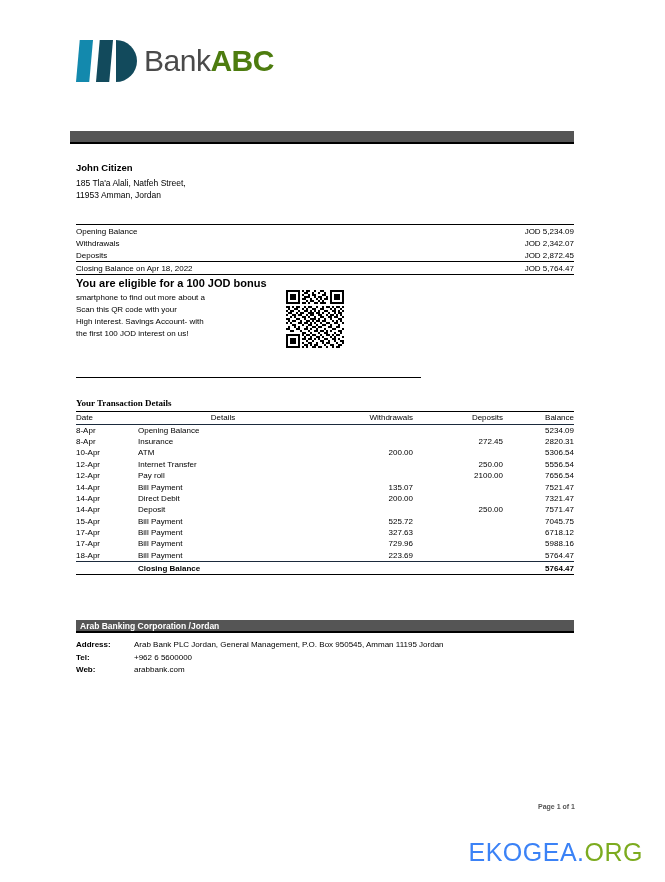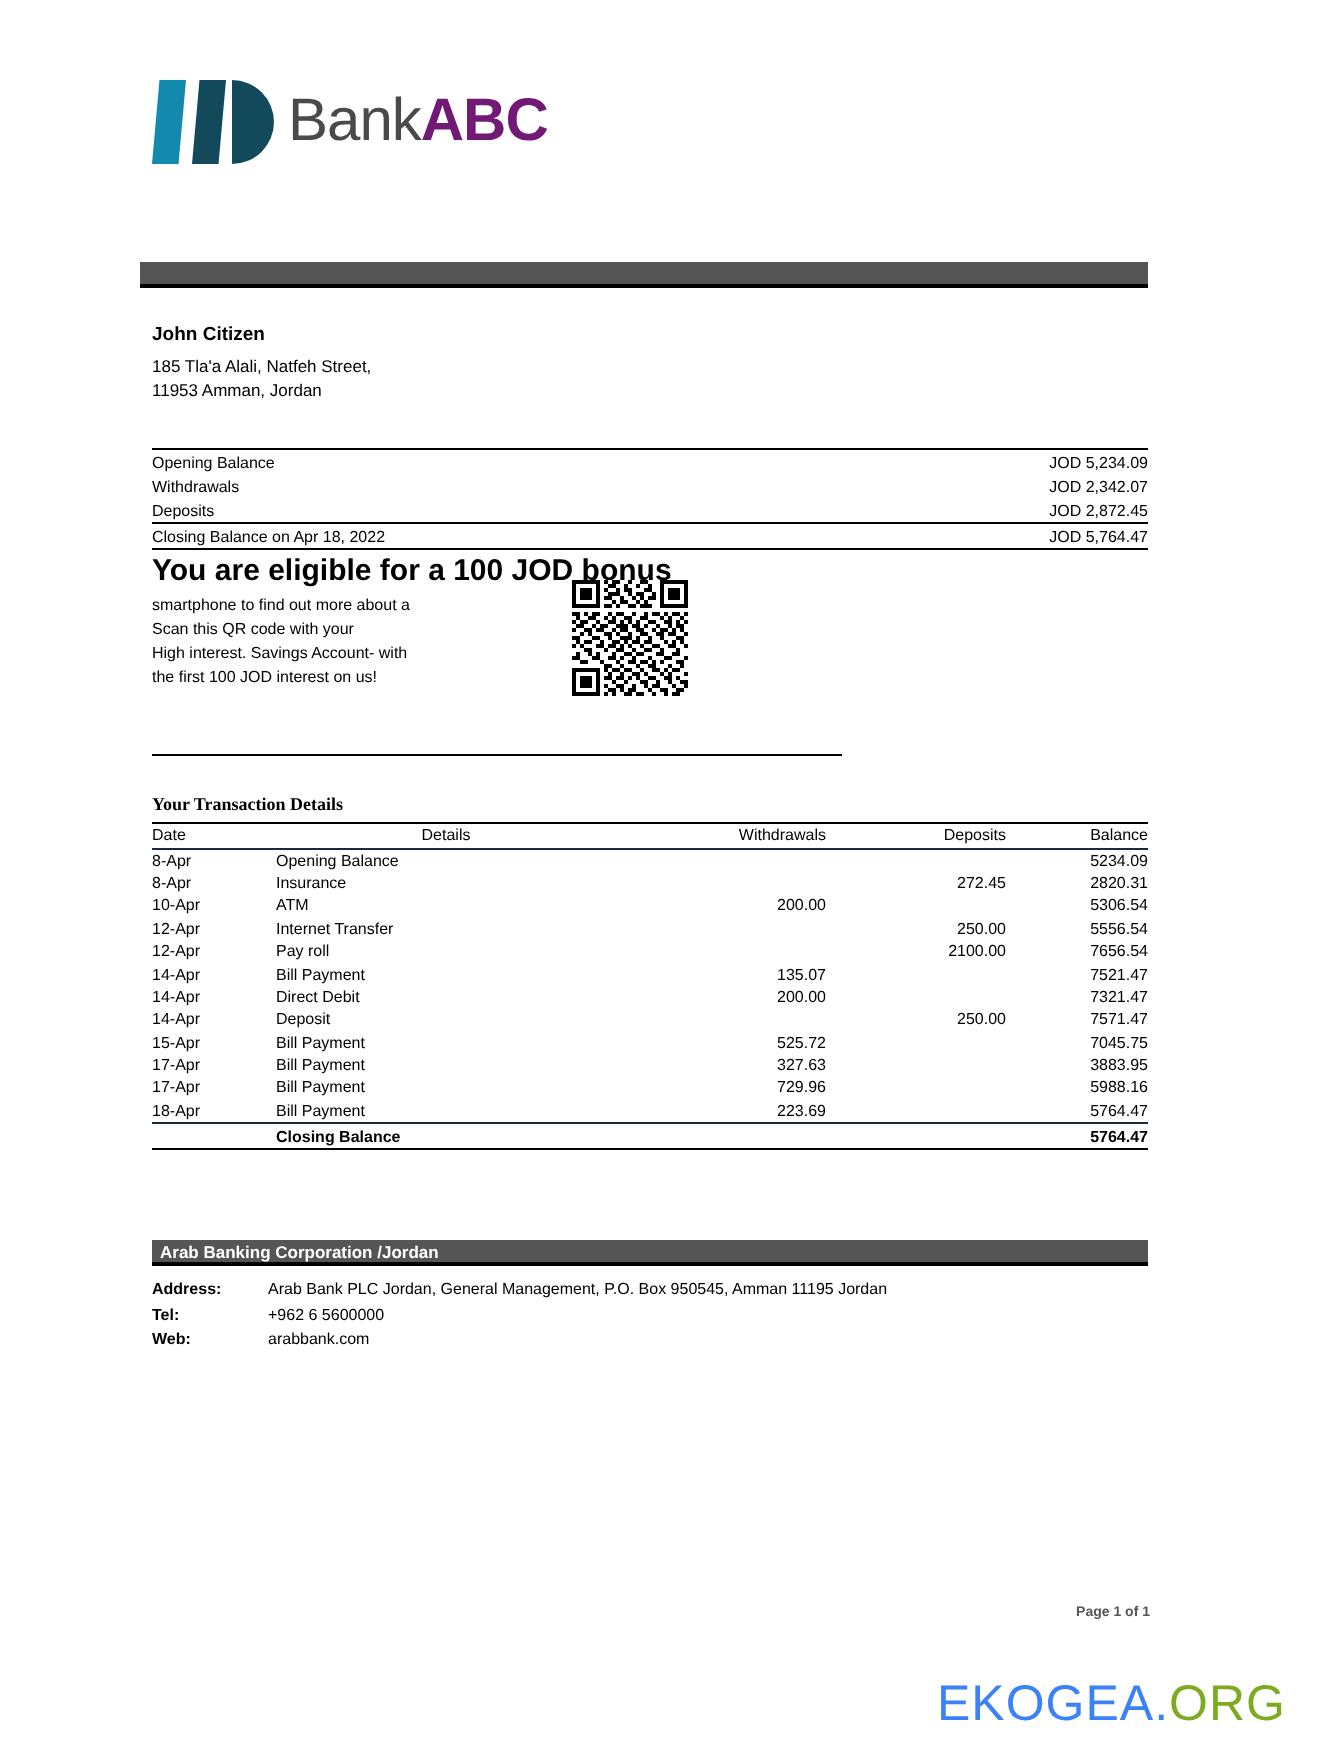--- a/index.html
+++ b/index.html
@@ -24,21 +24,21 @@
     position:absolute; left:20px; top:0; width:17px; height:42px;
     background:#124a5c;
     clip-path: polygon(22% 0, 100% 0, 78% 100%, 0% 100%);
   }
   .lm-halfcircle {
     position:absolute; left:40px; top:0; width:21px; height:42px;
     background:#124a5c;
     border-radius: 0 21px 21px 0;
   }
   .logo-text { font-size:30px; letter-spacing:-0.5px; color:#4a4a4a; font-weight:400; white-space:nowrap; }
-  .logo-text b { font-weight:700; color:#701a75; }
+  .logo-text b { font-weight:700; color:#4d7c0f; }
 
   
   .header-bar {
     position:absolute; left:70px; top:131px; width:504px; height:13px;
     background:#555555; border-bottom:2px solid #000;
   }
 
   
   .cust { position:absolute; left:76px; top:162px; font-size:8.5px; line-height:12.6px; }
   .cust .name { font-weight:700; font-size:9.5px; margin-bottom:2px; }
@@ -47,21 +47,21 @@
   .summary { position:absolute; left:76px; top:224px; width:498px; font-size:8px; }
   .summary table { width:100%; border-collapse:collapse; }
   .summary td { padding:1.5px 0 1.5px 0; }
   .summary td.val { text-align:right; }
   .summary tr.line-top td { border-top:1px solid #000; }
   .summary tr.line-bot td { border-bottom:1px solid #000; }
   .summary tr.thick-bot td { border-bottom:1.6px solid #000; }
 
   
   .bonus { position:absolute; left:76px; top:277px; width:498px; }
-  .bonus-title { font-weight:700; font-size:15px; margin-bottom:3px; }
+  .bonus-title { font-weight:700; font-size:11px; margin-bottom:3px; }
   .bonus-body { font-size:8px; line-height:12px; width:200px; }
   .bonus-note { font-size:8px; line-height:11.5px; font-style:italic; font-weight:600; margin-top:14px; width:230px; }
   .qr-wrap { position:absolute; left:210px; top:13px; width:58px; height:58px; }
   .qr-wrap svg { display:block; width:58px; height:58px; }
   .bonus-rule { position:absolute; left:76px; top:377px; width:345px; border-bottom:1.2px solid #000; }
 
   
   .tx { position:absolute; left:76px; top:392px; width:498px; }
   .tx-title { font-weight:700; font-size:9px; padding-bottom:1px; border-bottom:1.2px solid #000; display:inline-block; }
   .tx-titlewrap { border-bottom:1.2px solid #000; width:100%; padding-bottom:1px;font-family:Liberation Serif, serif; }
@@ -450,21 +450,21 @@
             <td class="c-det">Bill Payment</td>
             <td class="c-wd">525.72</td>
             <td class="c-dep"></td>
             <td class="c-bal">7045.75</td>
           </tr>
         <tr>
             <td class="c-date">17-Apr</td>
             <td class="c-det">Bill Payment</td>
             <td class="c-wd">327.63</td>
             <td class="c-dep"></td>
-            <td class="c-bal">3883.95</td>
+            <td class="c-bal">6718.12</td>
           </tr>
         <tr>
             <td class="c-date">17-Apr</td>
             <td class="c-det">Bill Payment</td>
             <td class="c-wd">729.96</td>
             <td class="c-dep"></td>
             <td class="c-bal">5988.16</td>
           </tr>
         <tr>
             <td class="c-date">18-Apr</td>

